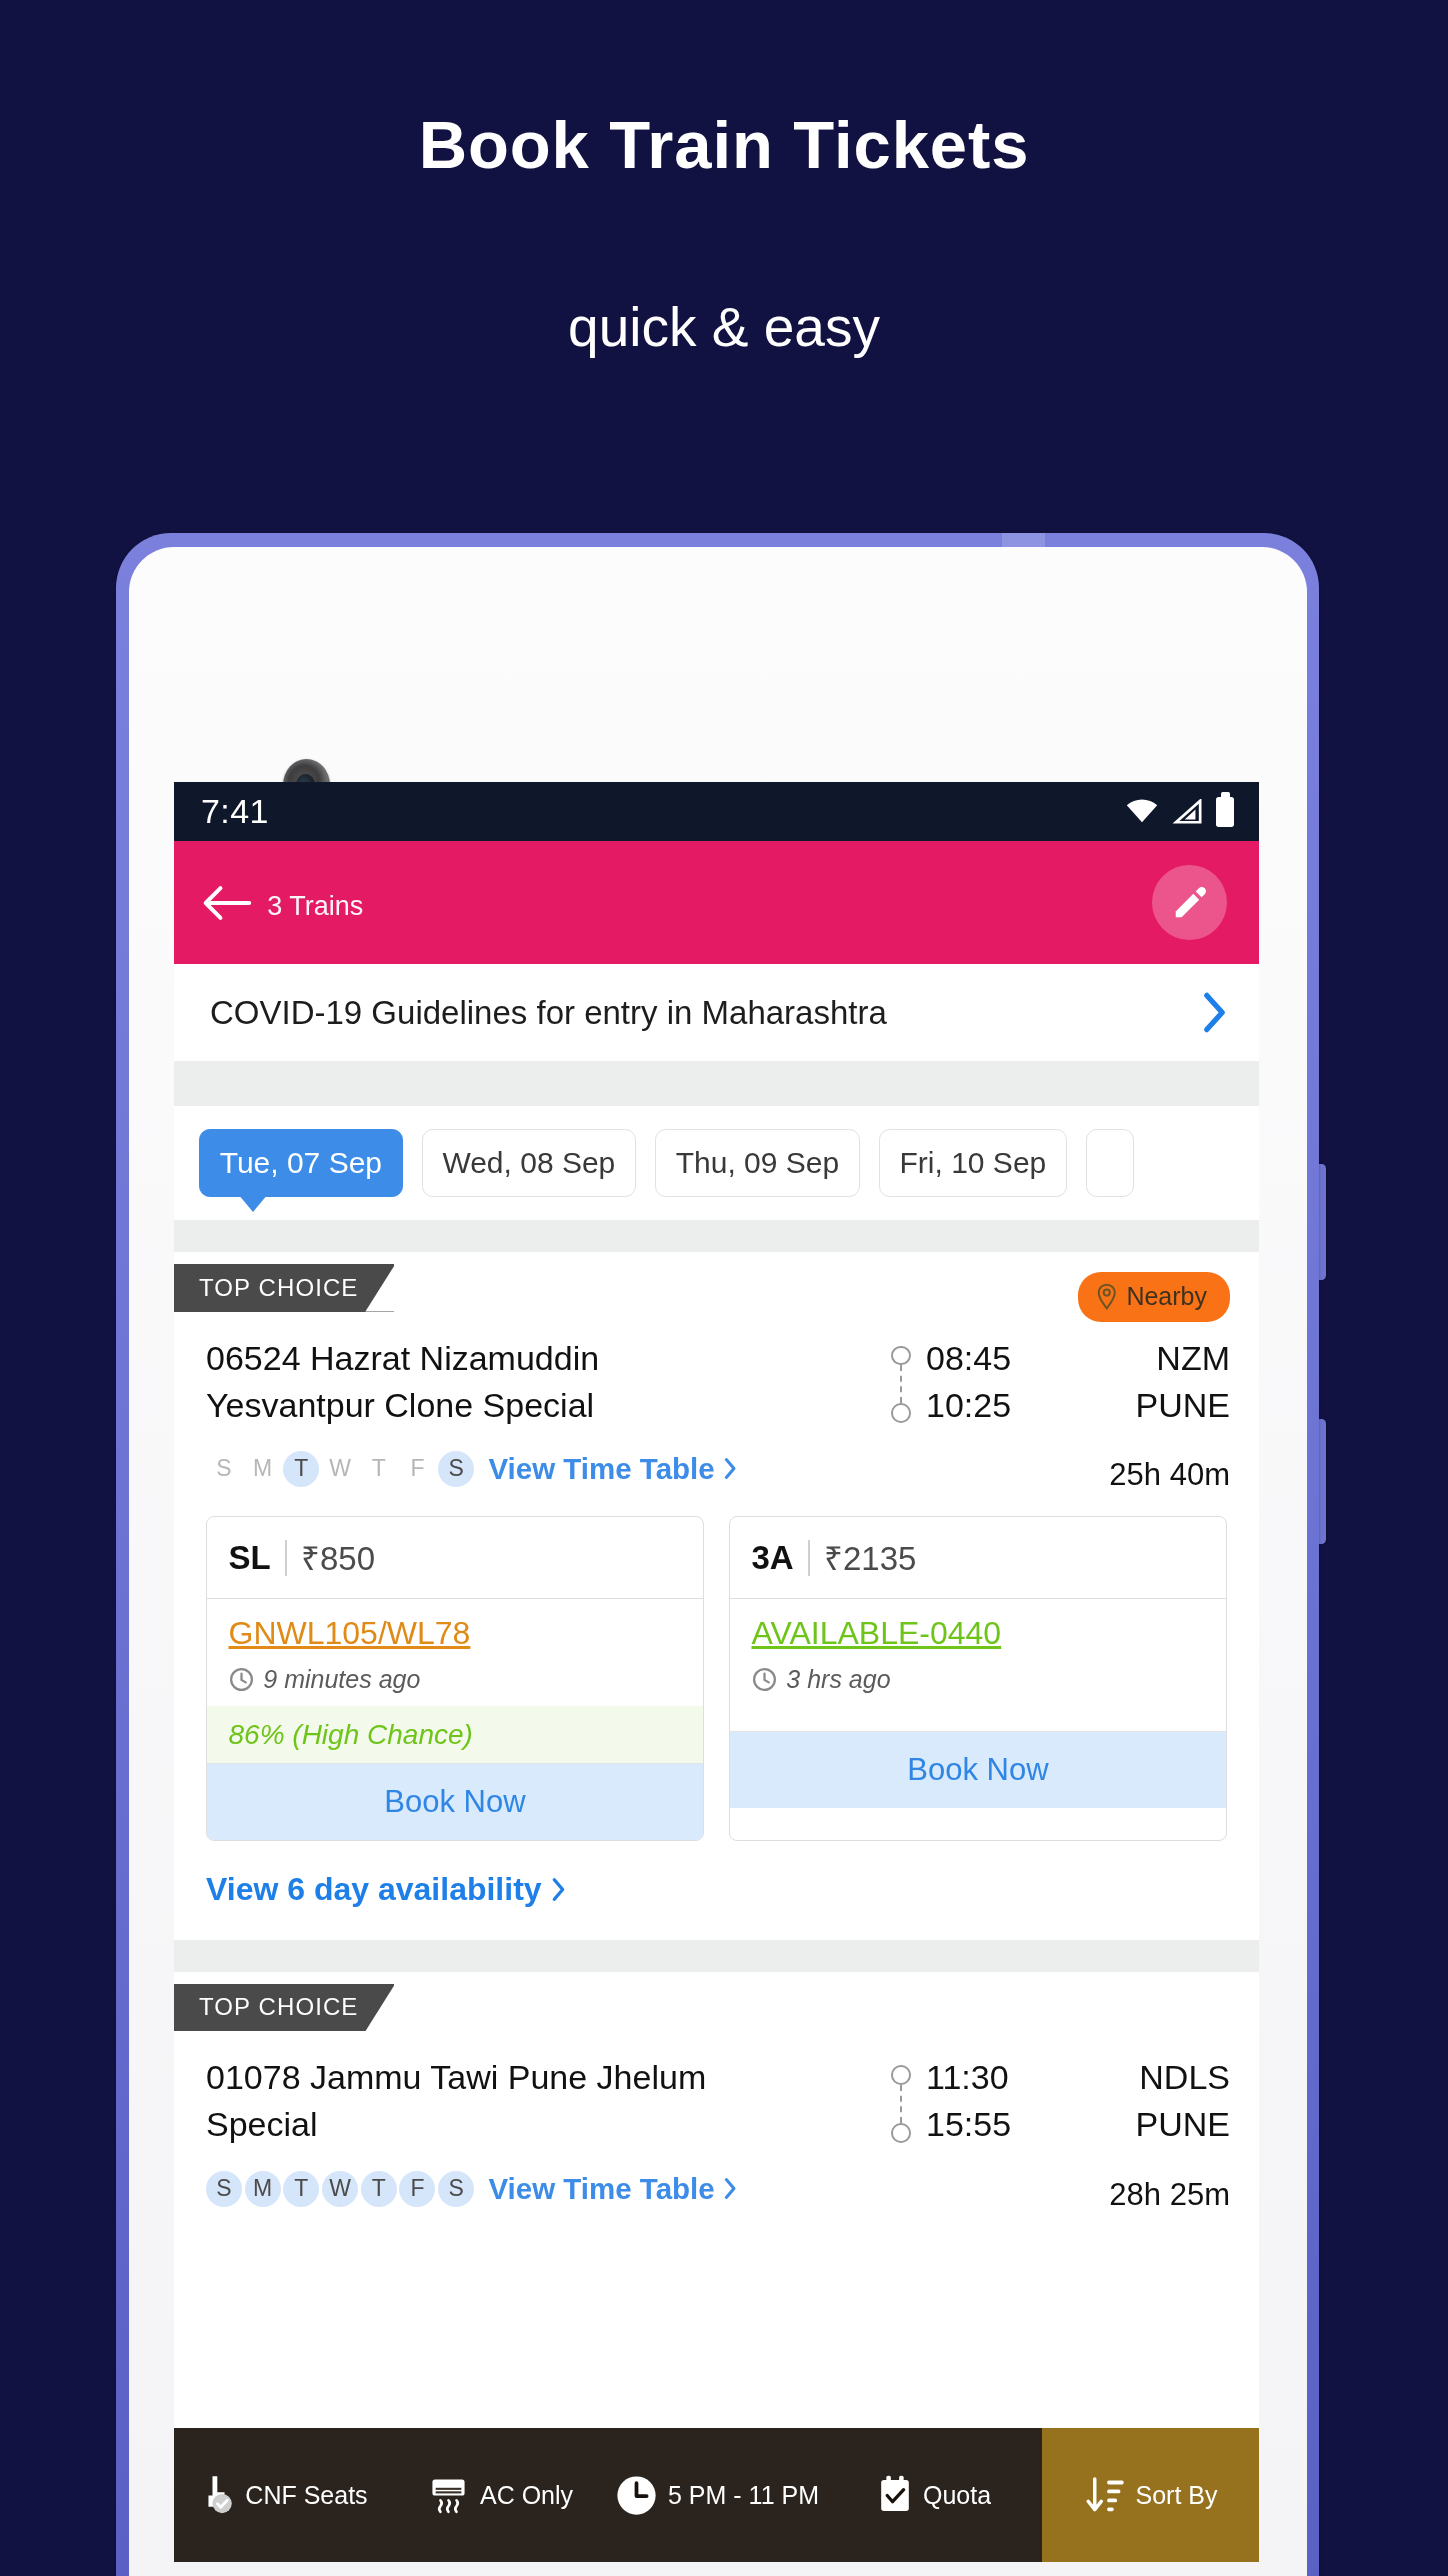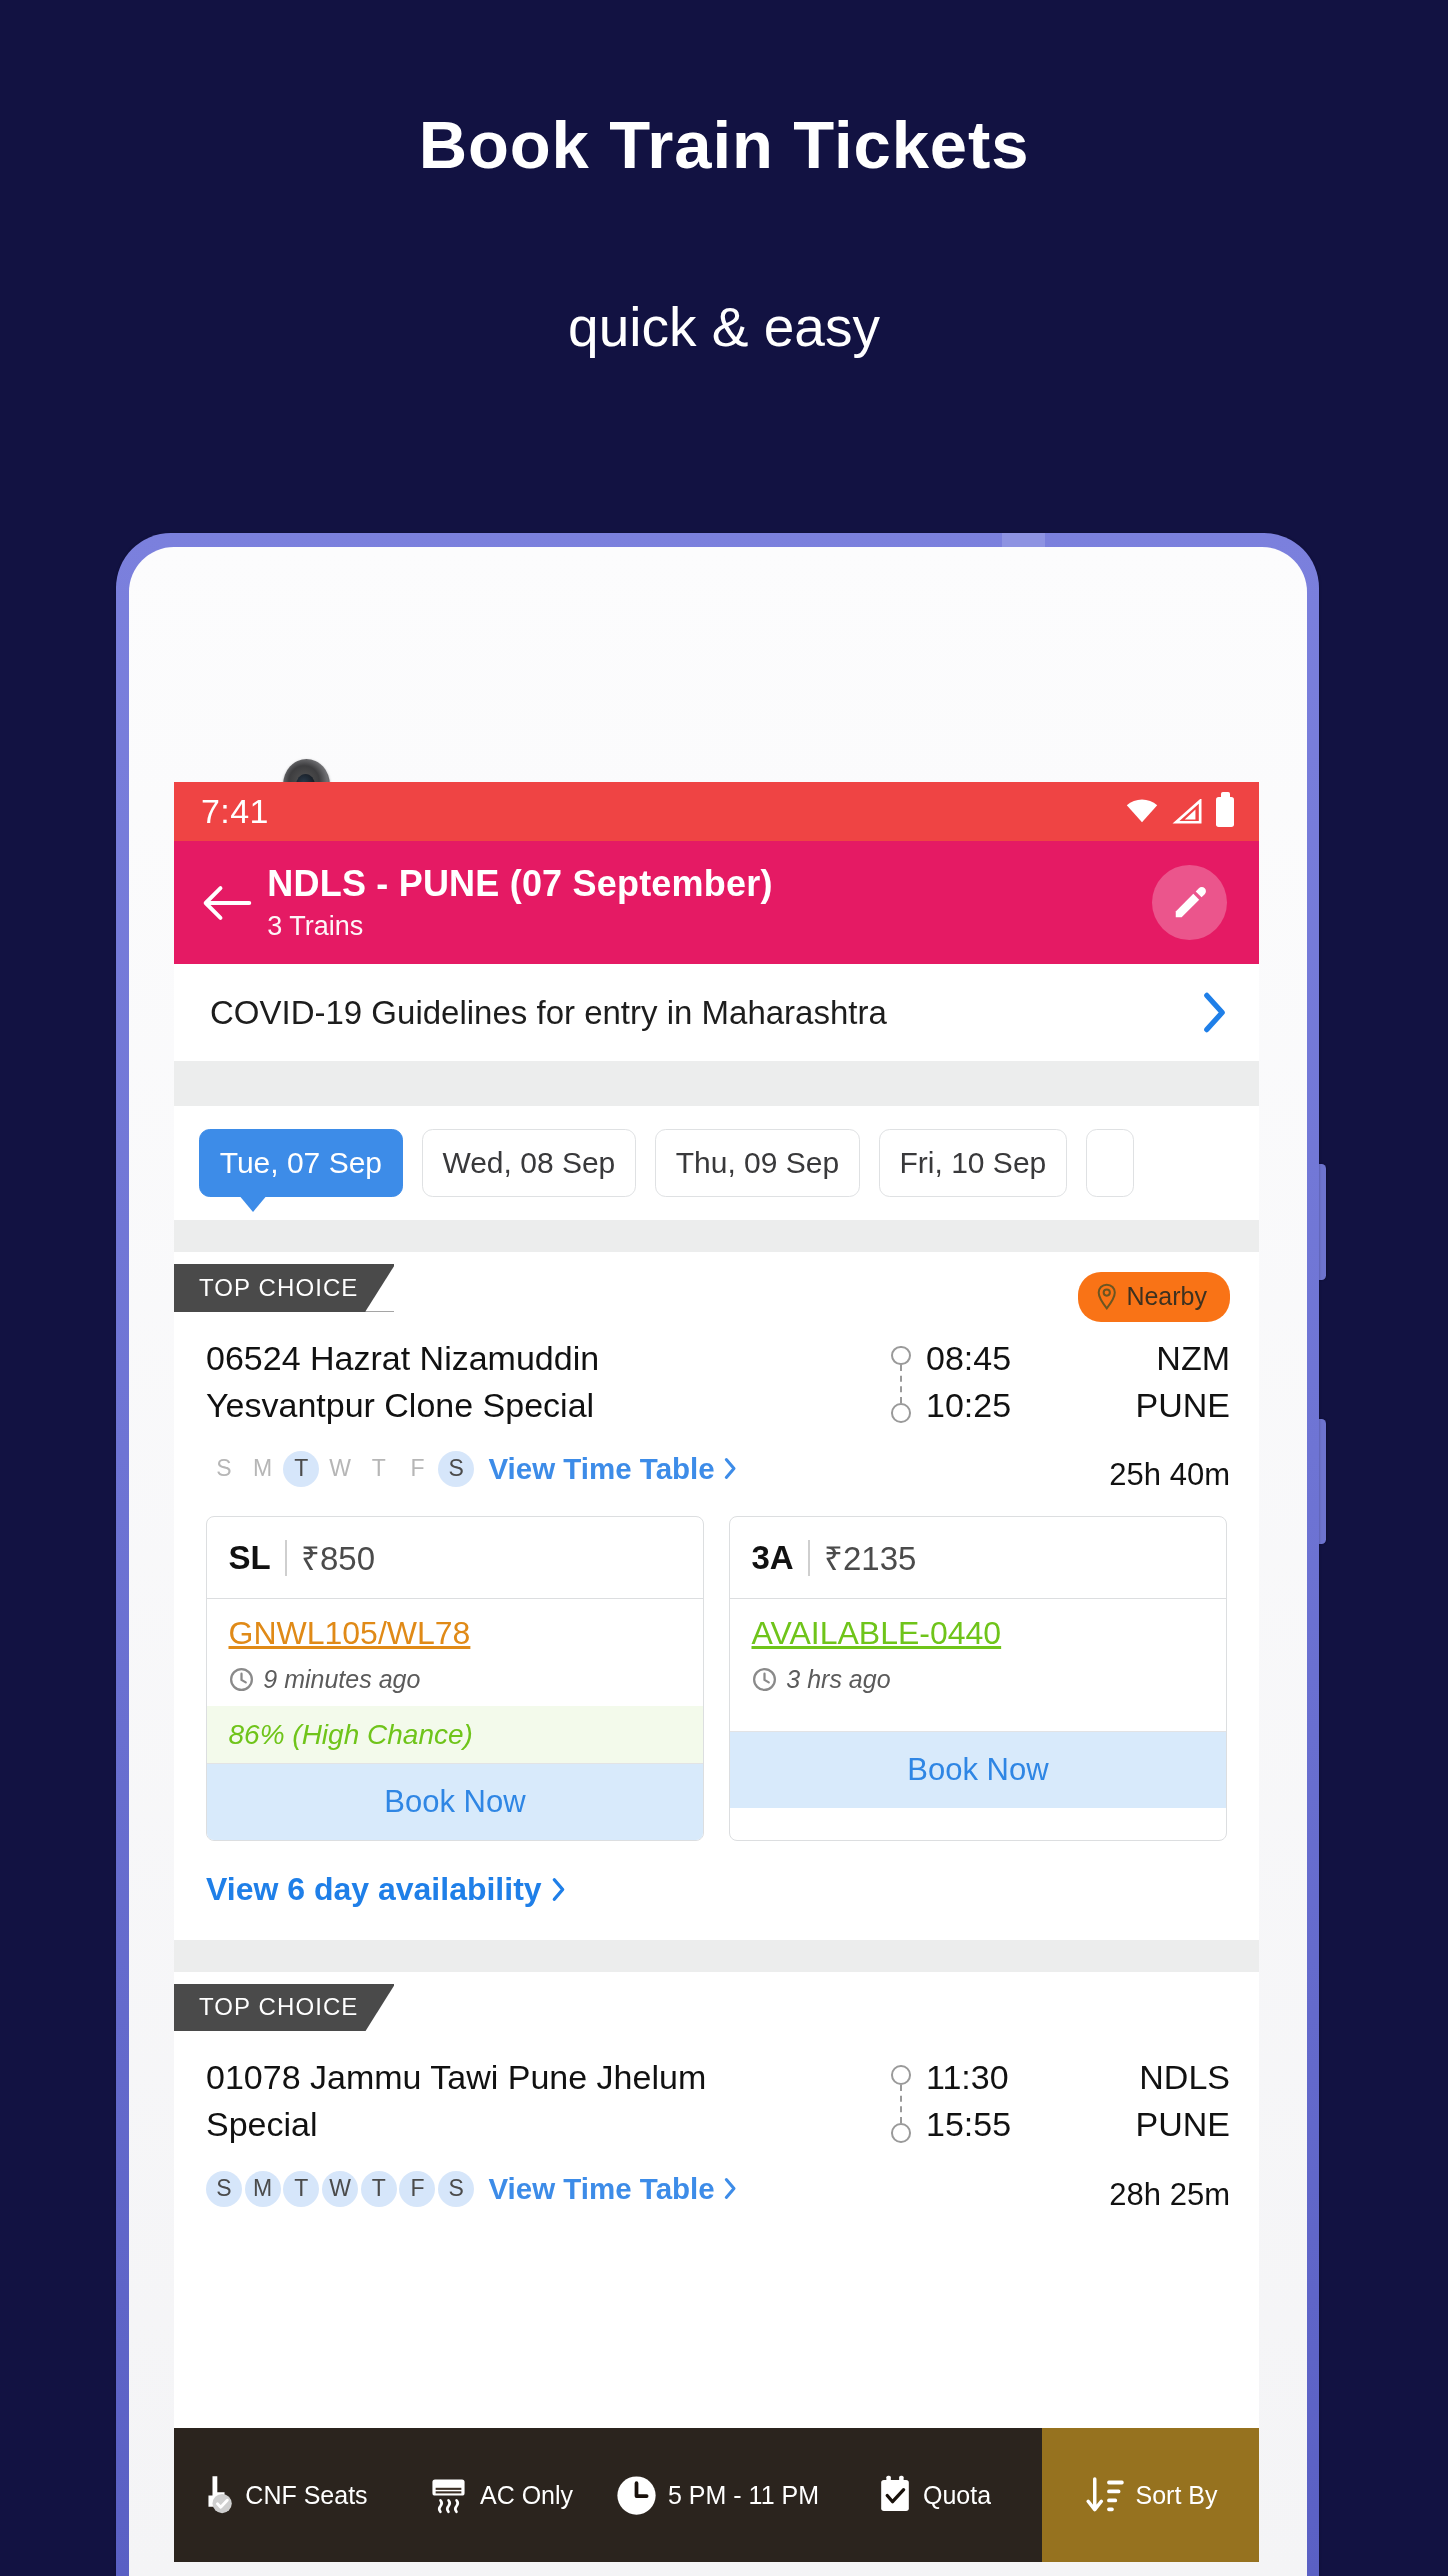--- a/index.html
+++ b/index.html
@@ -74,21 +74,21 @@
 
   
   .screen{
     position:absolute; left:58px; top:249px;
     width:1085px; height:1780px;
     background:#ffffff; overflow:hidden;
   }
 
   
   .statusbar{
-    height:59px; background:#ef4444; color:#fff;
+    height:59px; background:#0f172a; color:#fff;
     display:flex; align-items:center; justify-content:space-between;
     padding:0 25px 0 27px;
   }
   .status-time{ font-size:34px; font-weight:500; letter-spacing:0.4px; }
   .status-icons{ display:flex; align-items:center; gap:14.3px; }
   .ico-wifi{ width:32px; height:25px; }
   .ico-sig{ width:29.5px; height:25px; }
   .ico-bat{ width:18px; height:30px; background:#fff; border-radius:2.7px; position:relative; }
   .ico-bat:before{ content:""; position:absolute; left:4.5px; top:-4.5px; width:9px; height:4.5px; background:#fff; border-radius:1.8px 1.8px 0 0; }
 
@@ -260,21 +260,20 @@
         </svg>
         <div class="ico-bat"></div>
       </div>
     </div>
 
     <div class="appbar">
       <svg class="back-arrow" viewBox="0 0 28 22">
         <path d="M26 11 H3 M10.5 3 L2.5 11 L10.5 19" fill="none" stroke="#fff" stroke-width="2.1" stroke-linecap="round" stroke-linejoin="round"></path>
       </svg>
       <div class="appbar-texts">
-        <div class="appbar-title">NDLS - PUNE (07 September)</div>
         <div class="appbar-sub">3 Trains</div>
       </div>
       <div class="edit-fab">
         <svg width="38" height="38" viewBox="0 0 24 24">
           <path d="M3 17.3 L14.1 6.2 L17.8 9.9 L6.7 21 L3 21 Z" fill="#fff"></path>
           <path d="M15.6 4.7 L17.6 2.7 A2.4 2.4 0 0 1 21.3 6.4 L19.3 8.4 Z" fill="#fff"></path>
         </svg>
       </div>
     </div>
 

